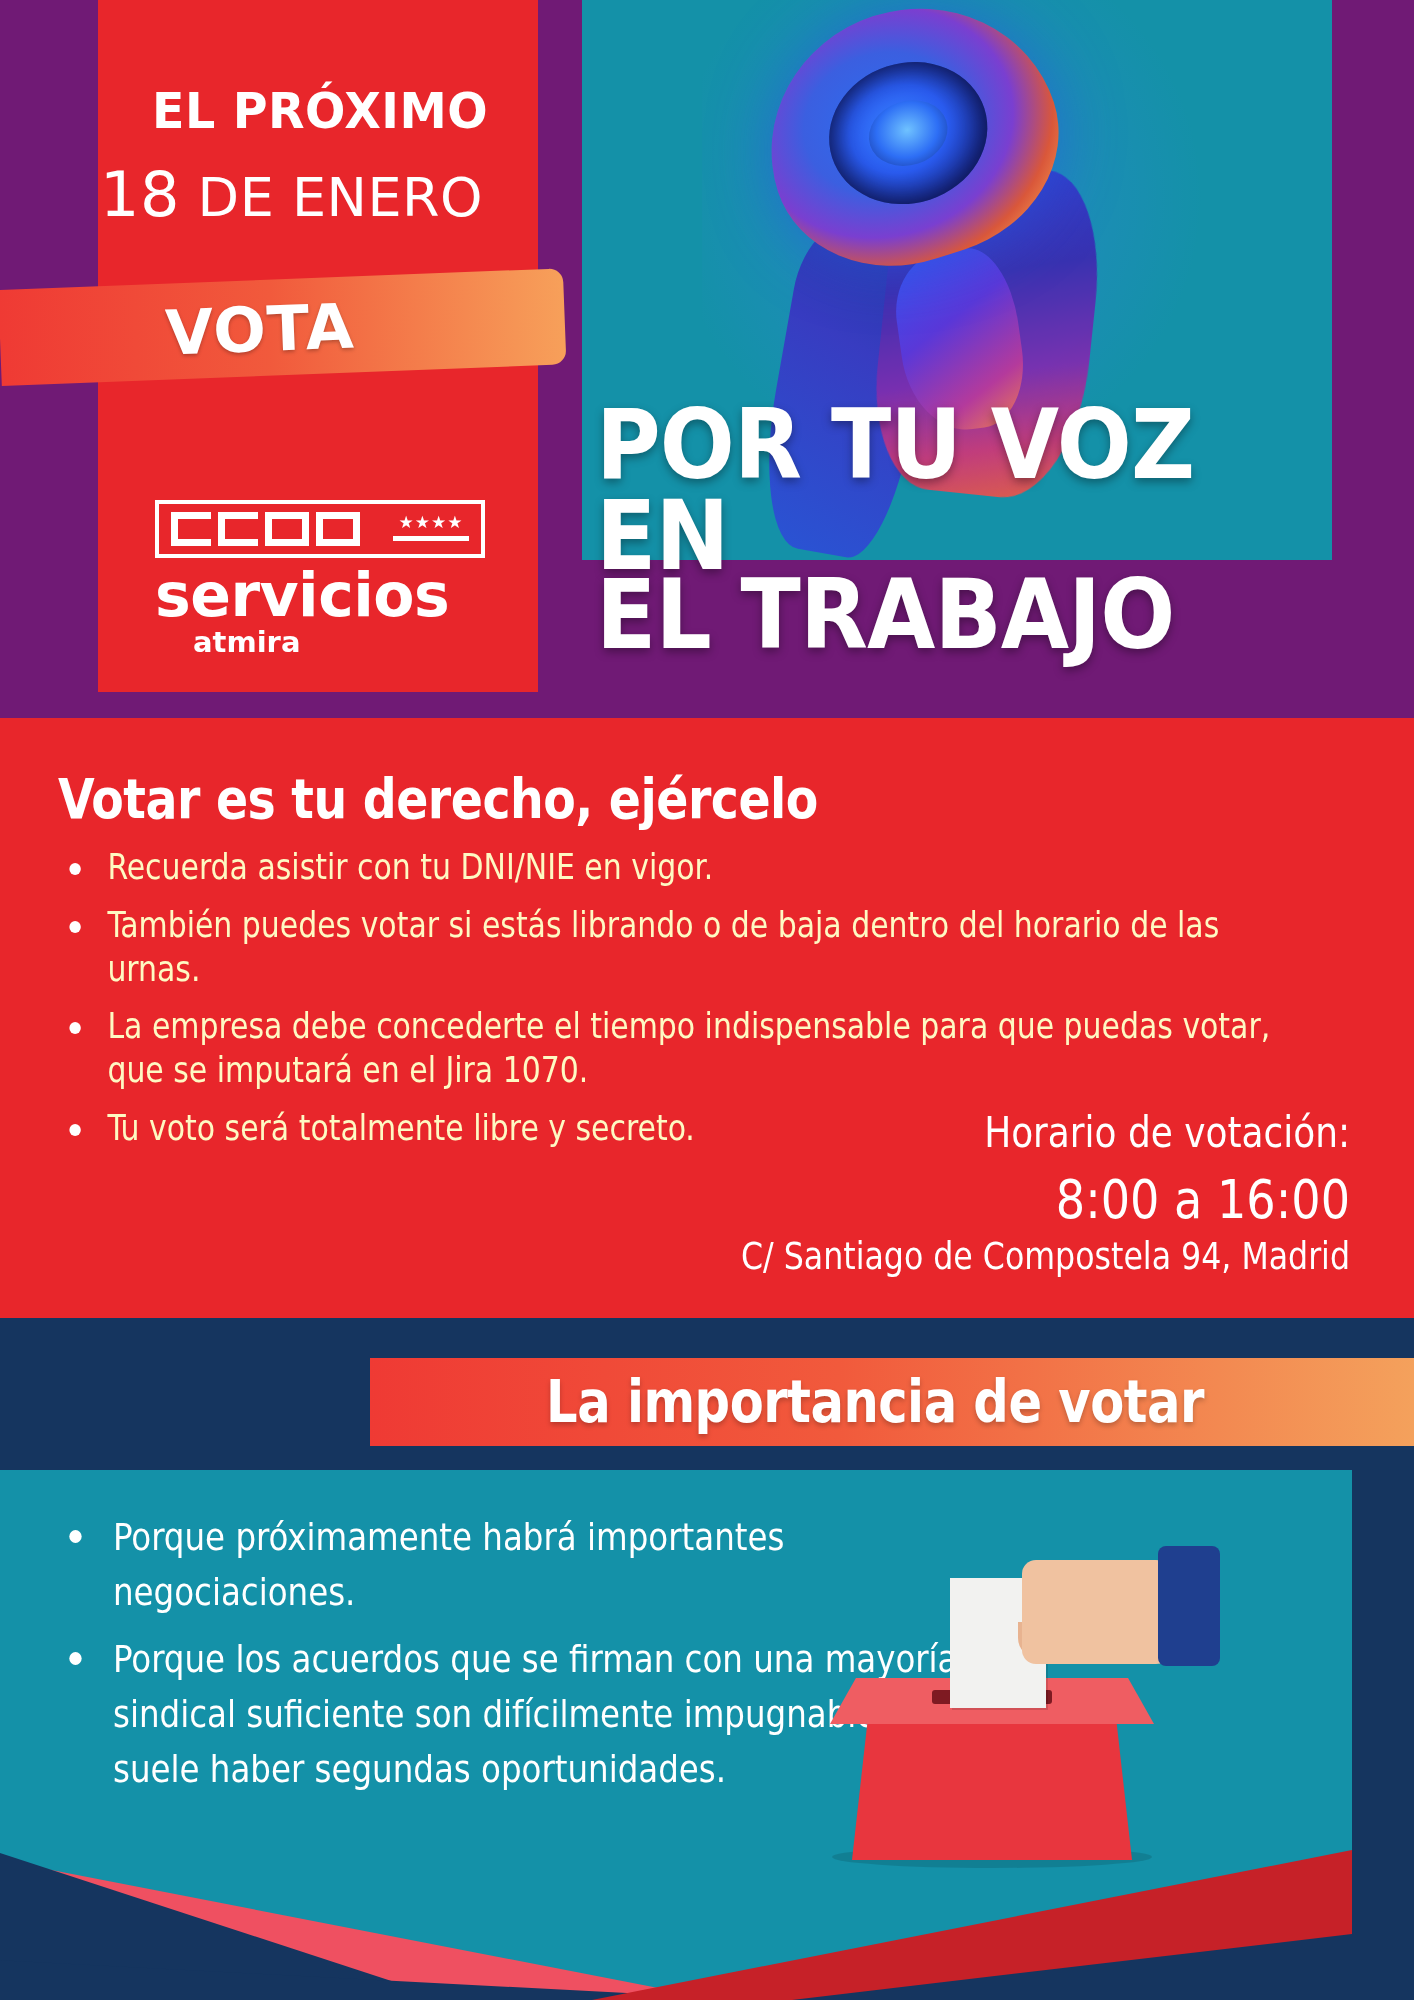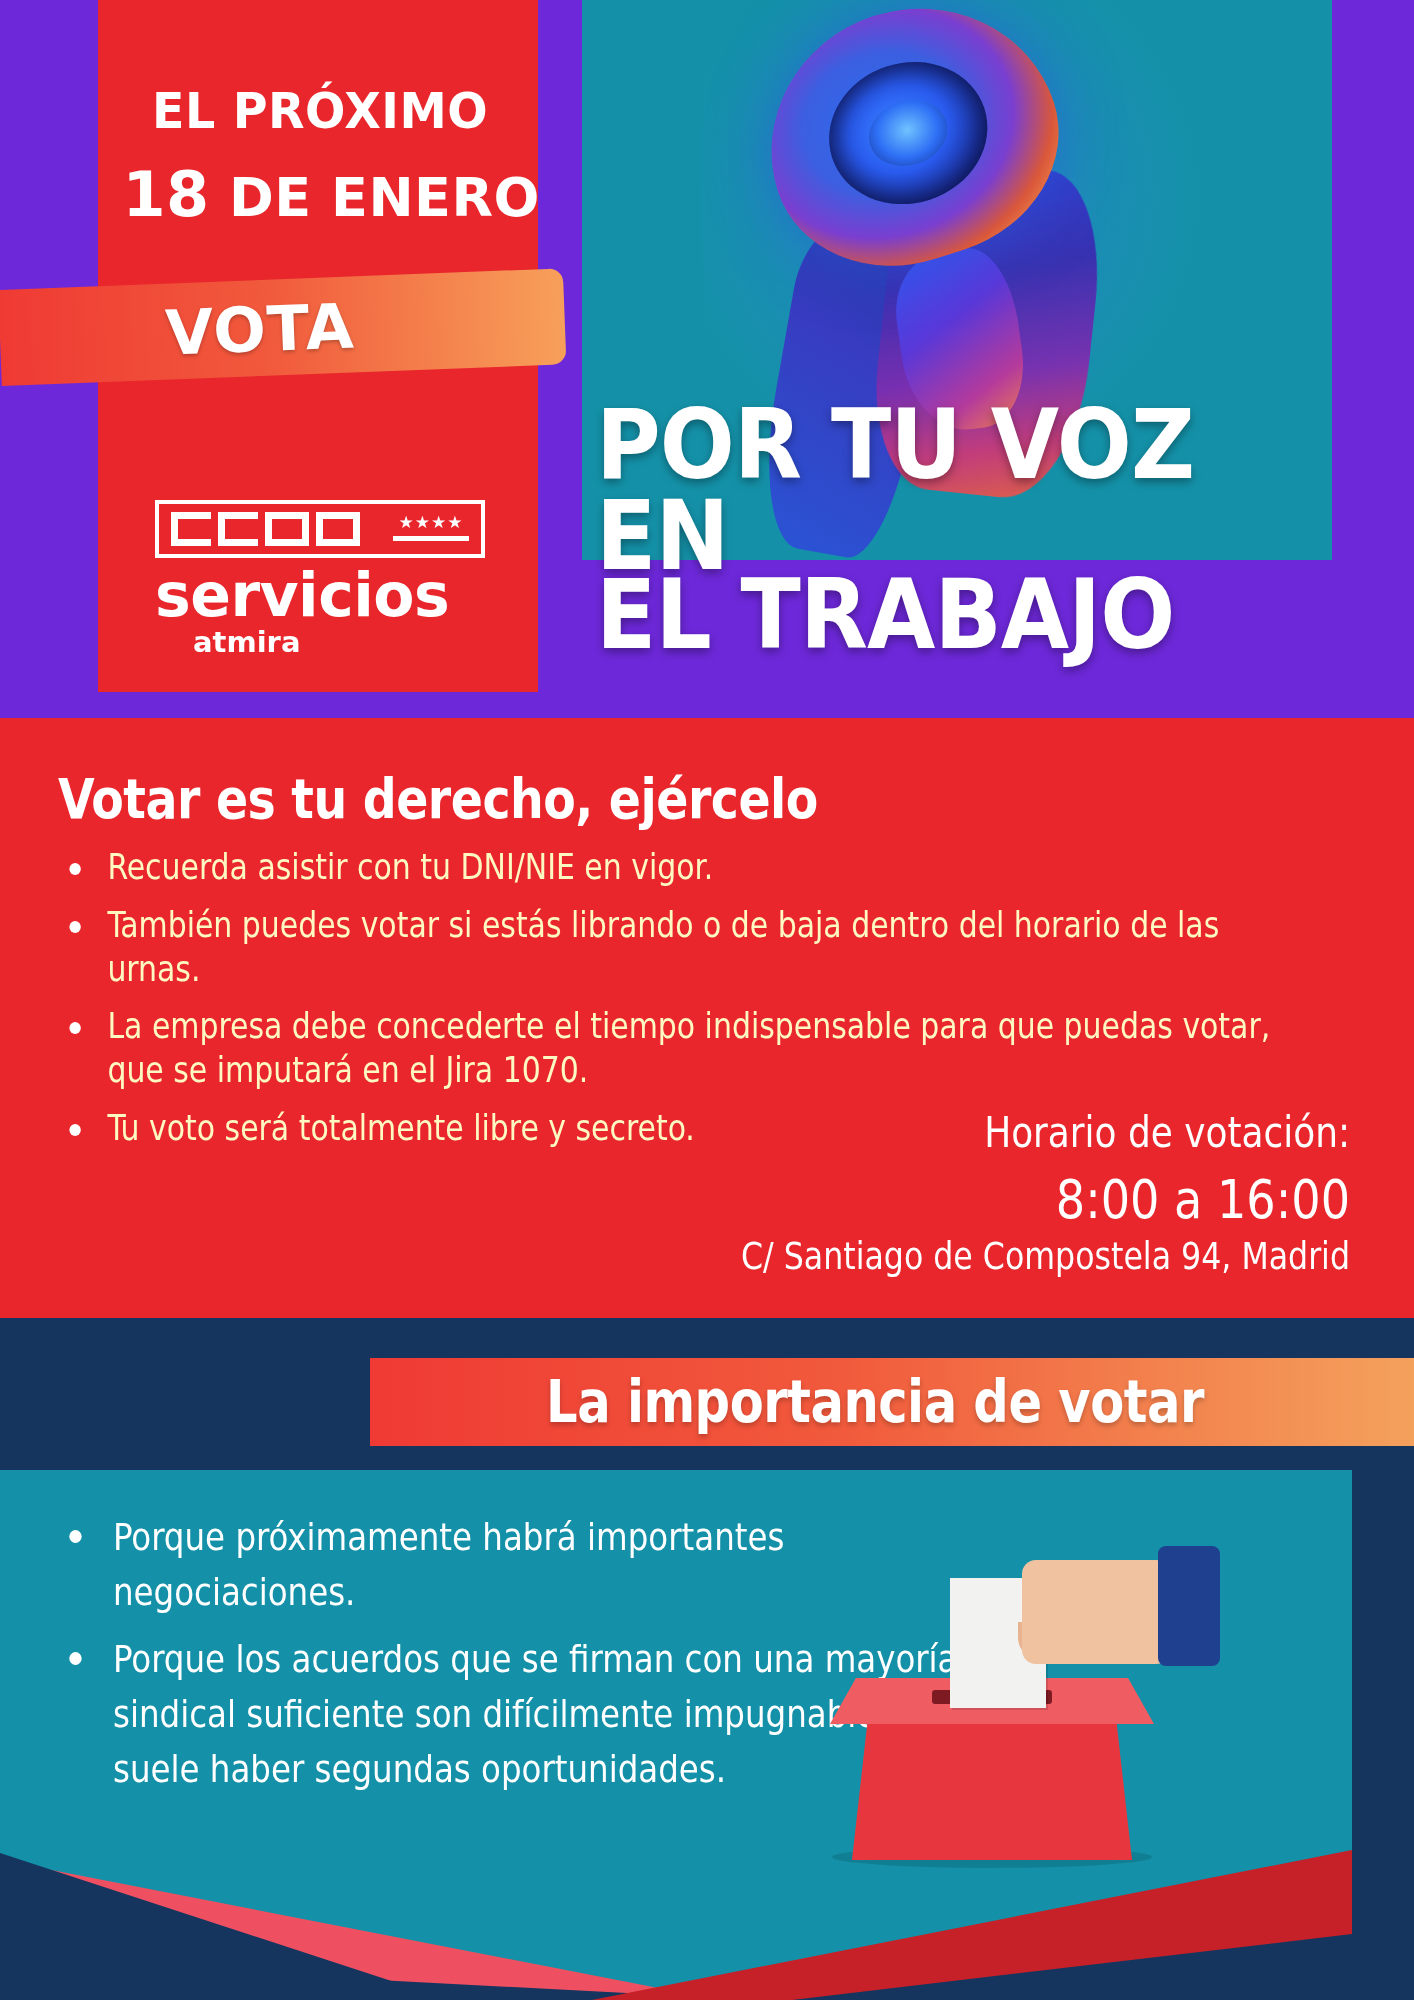--- a/index.html
+++ b/index.html
@@ -14,21 +14,21 @@
     overflow: hidden;
     background: #15355f;
     font-family: "Liberation Sans", sans-serif;
   }
 
   
   .hero {
     position: absolute;
     left: 0; top: 0;
     width: 1414px; height: 718px;
-    background: #6d28d9;
+    background: #701a75;
     overflow: hidden;
   }
   .hero-red-panel {
     position: absolute;
     left: 98px; top: 0;
     width: 440px; height: 692px;
     background: #e8262b;
   }
   .hero-teal-panel {
     position: absolute;
@@ -142,24 +142,24 @@
     font-weight: 700;
     font-size: 50px;
     letter-spacing: .5px;
     transform: scaleX(.95);
     transform-origin: center top;
   }
   .date-line2 {
     position: absolute;
     left: 100px; top: 158px;
     width: 440px;
-    text-align: right;
-    color: #ffffff;
-    font-family: "DejaVu Sans", sans-serif;
-    font-weight: 700;
+    text-align: left;
+    color: #ffffff;
+    font-family: "DejaVu Sans", sans-serif;
+    font-weight: 400;
     font-size: 54px;
     letter-spacing: .5px;
   }
   .date-line2 .big {
     font-size: 62px;
   }
 
   .vota-band {
     position: absolute;
     left: 0; top: 290px;

